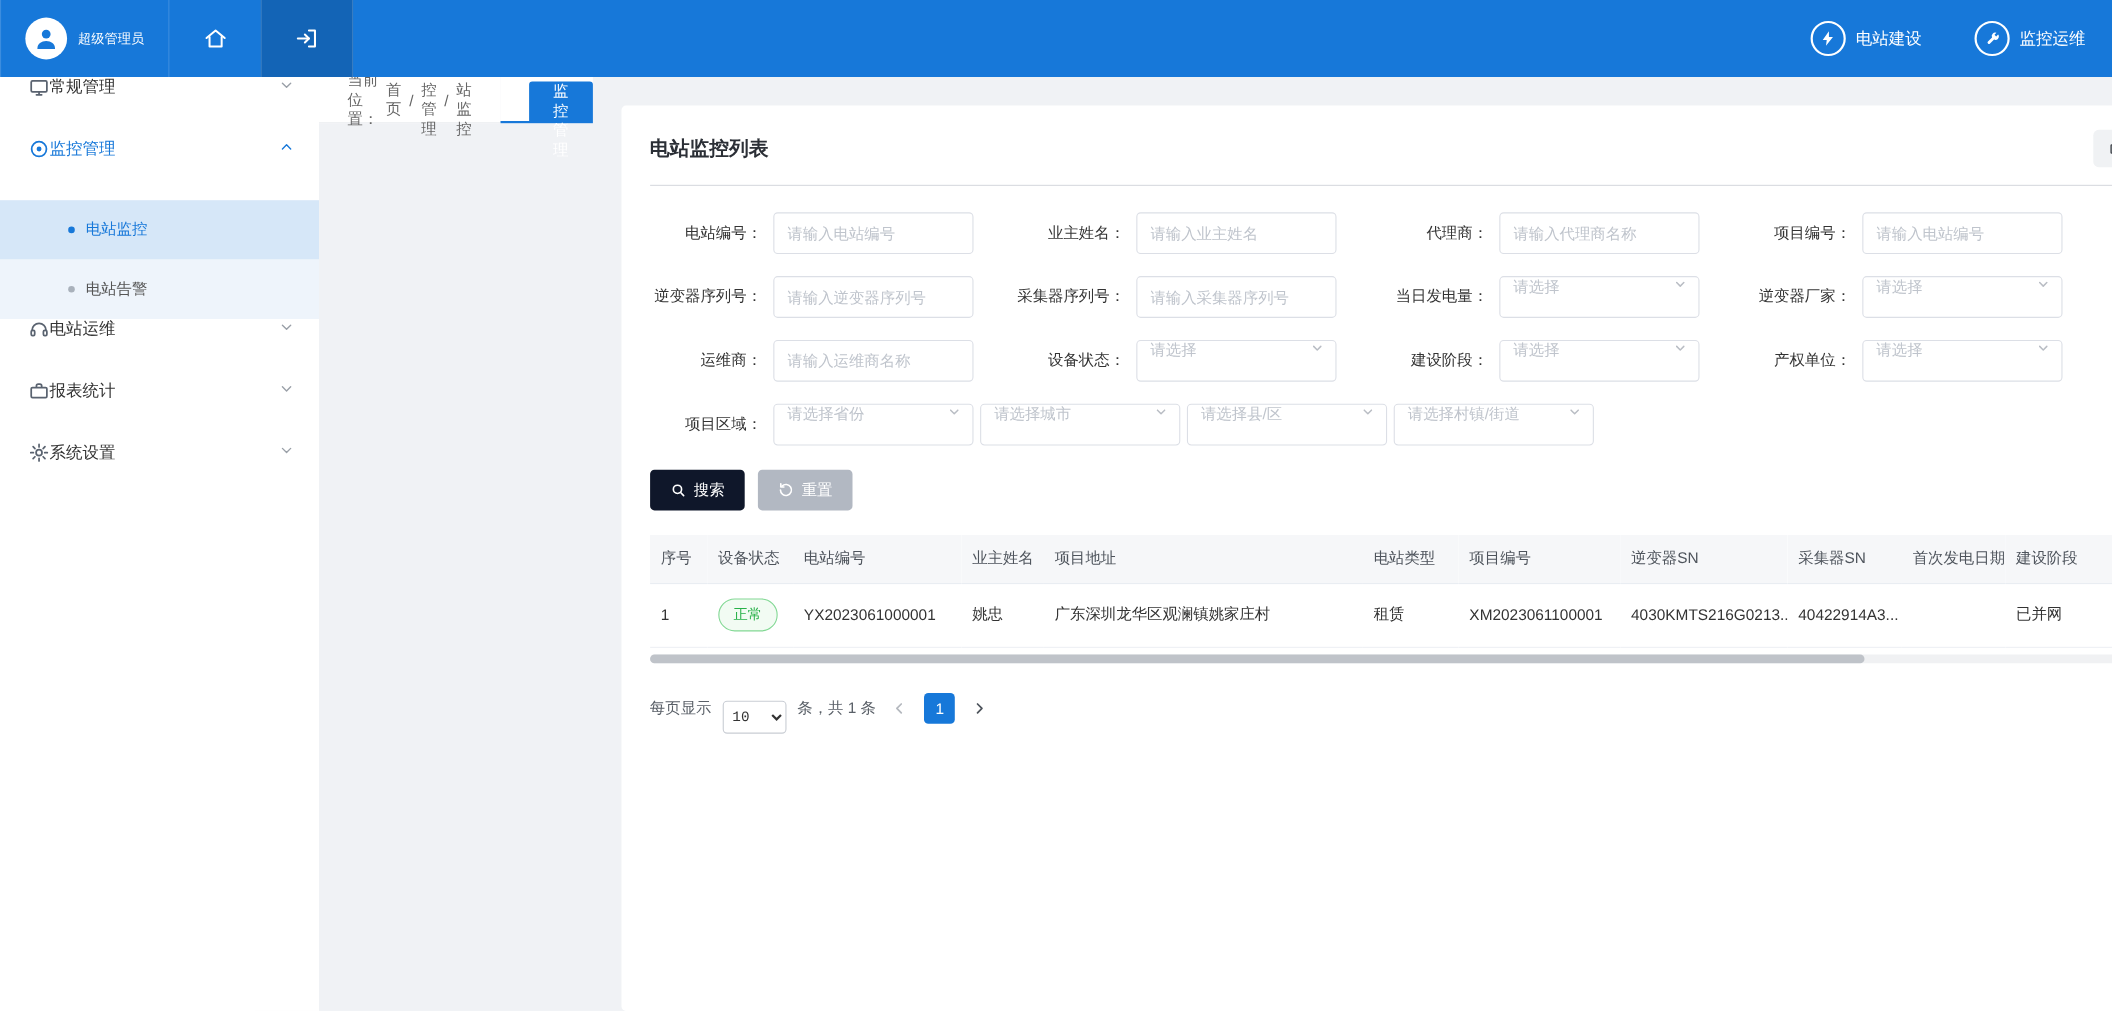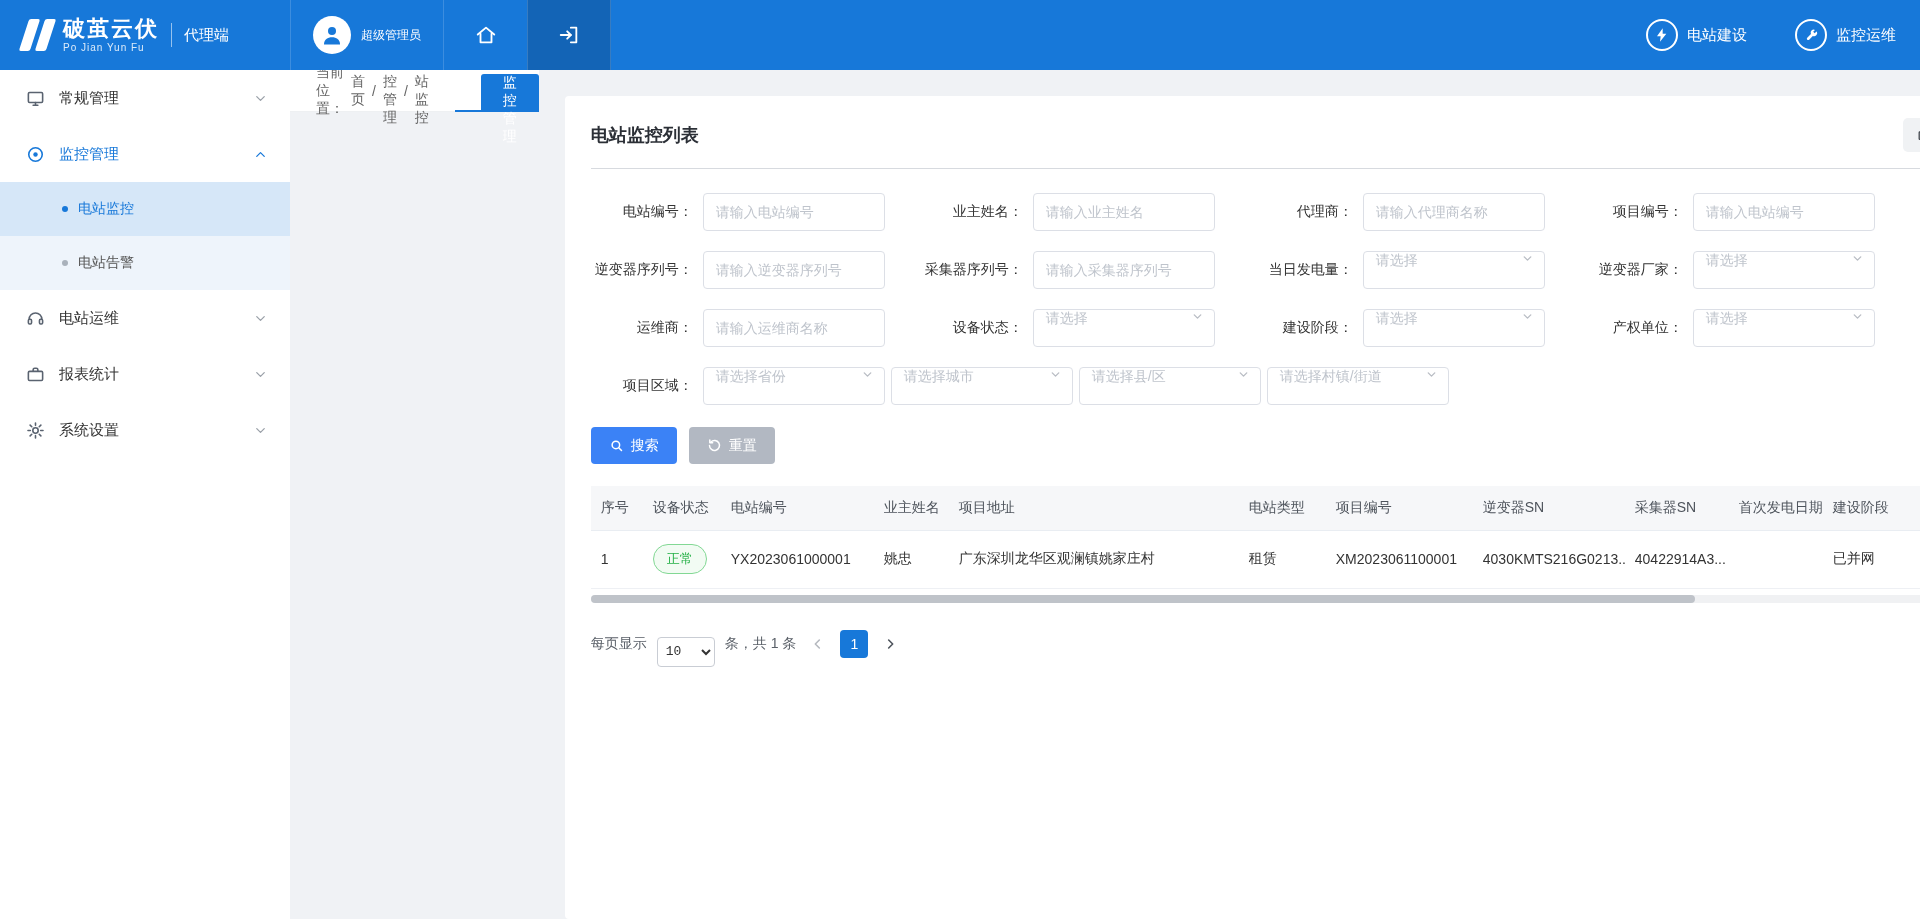--- a/index.html
+++ b/index.html
@@ -31,21 +31,21 @@
   .tb-right { display:flex; align-items:center; gap:9px; padding:0 24px; font-size:15px; cursor:pointer; }
   .circle-icon { width:32px; height:32px; border:2px solid #fff; border-radius:50%;
                  display:flex; align-items:center; justify-content:center; }
 
   
   .app { display:flex; height:849px; }
   .sidebar { width:290px; background:#fff; flex-shrink:0; }
   .main { flex:1; min-width:0; display:flex; flex-direction:row; overflow:hidden; }
 
   
-  .menu-group { height:56px; display:flex; align-items:center; gap:14px;
+  .menu-group { height:56px; display:flex; 
                 padding:0 22px 0 26px; font-size:15px; color:#333; cursor:pointer; }
   .menu-group .mi { color:#5a6370; display:flex; }
   .menu-group.active { color:#1778d9; }
   .menu-group.active .mi { color:#1778d9; }
   .menu-group .chev { margin-left:auto; color:#9aa0a8; display:flex; }
   .menu-group.active .chev { color:#1778d9; }
   .submenu-item { height:54px; display:flex; align-items:center; gap:10px;
                   padding-left:62px; font-size:14px; color:#555; cursor:pointer; }
   .submenu-item .dot { width:6px; height:6px; border-radius:50%; background:#a9b1bb; }
   .submenu-item.active { background:#d6e7f8; color:#1778d9; }
@@ -85,21 +85,21 @@
               display:flex; align-items:flex-start; justify-content:space-between;
               padding:0 10px 0 12px; cursor:pointer; }
   .f-select .ph { color:#bfc4cc; font-size:14px; }
   .f-select .caret { color:#b9bdc4; display:flex; }
   .region-selects { grid-column:2 / 9; display:flex; gap:6px; }
 
   .form-actions { margin-top:22px; display:flex; gap:12px; }
   .btn { height:37px; border:none; border-radius:4px; display:flex; align-items:center; gap:7px;
          padding:0 18px; font-size:14px; color:#fff; cursor:pointer; font-family:inherit; }
   .btn .ic { display:flex; }
-  .btn.primary { background:#3b82f6; }
+  .btn.primary { background:#0f172a; }
   .btn.gray { background:#b2b8c2; }
 
   
   .data-table { width:100%; border-collapse:collapse; table-layout:fixed; margin-top:22px; }
   .data-table th { height:44px; background:#f6f7f9; font-size:14px; color:#4e545c;
                    font-weight:normal; text-align:left; padding:0 10px;
                    border-bottom:1px solid #e9edf2; white-space:nowrap; overflow:hidden; }
   .data-table td { height:58px; padding:0 10px; font-size:14px; color:#333;
                    border-bottom:1px solid #eef0f4; white-space:nowrap; overflow:hidden; }
   .op-col { border-left:1px solid #e2e6eb; text-align:center !important; }
@@ -120,32 +120,20 @@
   .pg-arrow.dark { color:#4e545c; }
   .pg-num { width:28px; height:28px; background:#1778d9; color:#fff; border-radius:4px;
             display:flex; align-items:center; justify-content:center; font-size:14px; cursor:pointer; }
 </style>
 </head>
 <body>
 
 <div class="page">
 
   <header class="topbar">
-    <div class="logo-area">
-      <span class="logo-mark">
-          <i></i>
-          <i></i>
-        </span>
-      <span class="brand-text">
-        <span class="cn">破茧云伏</span>
-        <span class="en">Po Jian Yun Fu</span>
-      </span>
-      <span class="portal-divider"></span>
-      <span class="portal">代理端</span>
-    </div>
 
     <div class="tb-block tb-user">
       <span class="avatar">
         <svg viewBox="0 0 24 24" width="24" height="24" fill="#1778d9">
           <circle cx="12" cy="8" r="4"></circle>
             <path d="M4 21c0-4.2 3.6-6.8 8-6.8s8 2.6 8 6.8v.5H4z"></path>
         </svg>
       </span>
       <span>超级管理员</span>
     </div>

